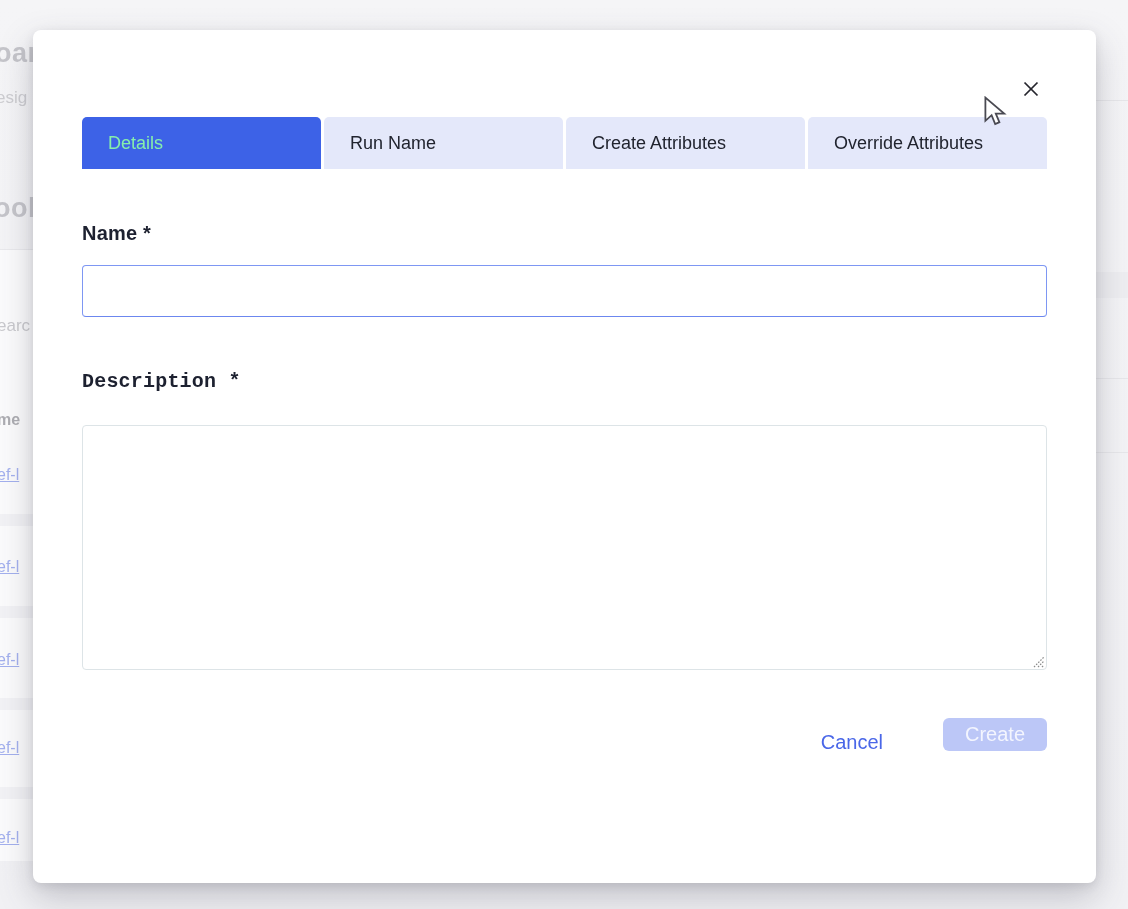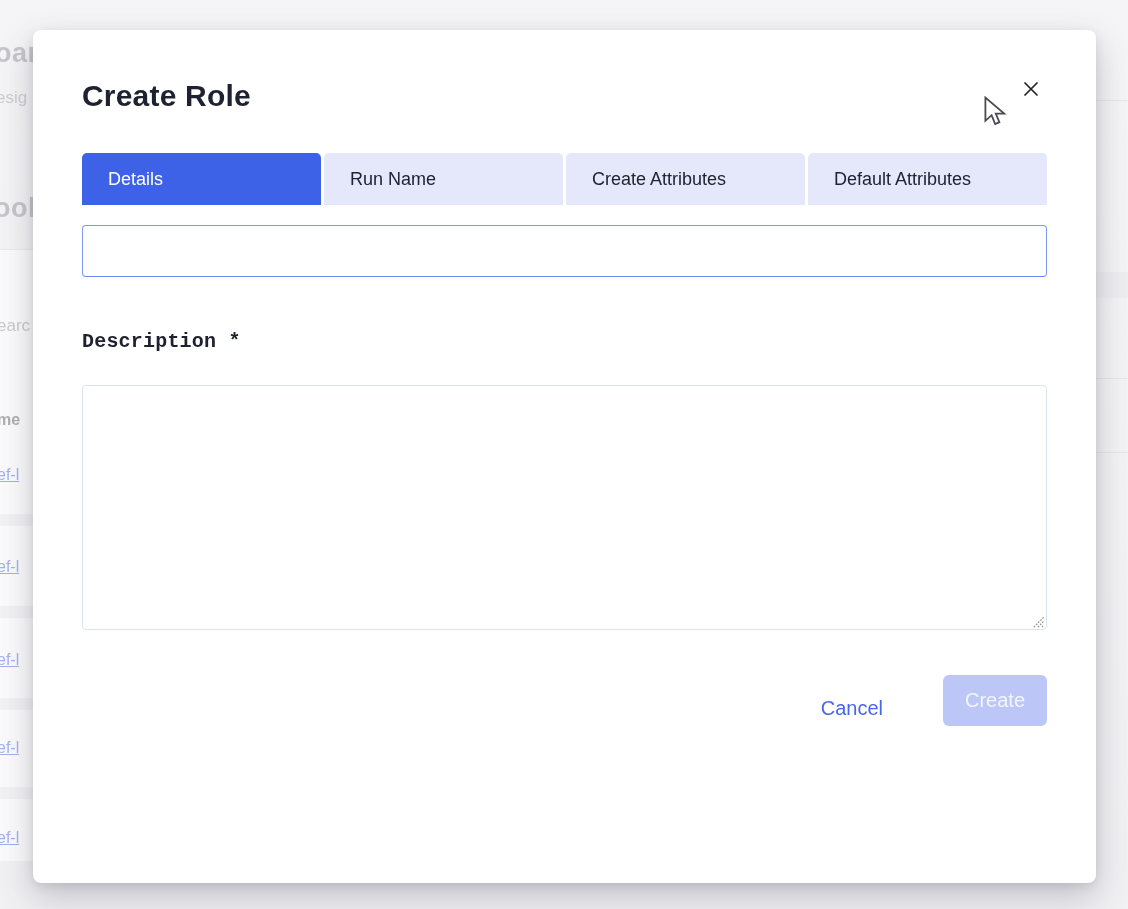--- a/index.html
+++ b/index.html
@@ -54,21 +54,21 @@
   .tab {
     flex: 1 1 0; height: 52px;
     display: flex; align-items: center;
     padding-left: 26px;
     font-size: 18px;
     border: none; cursor: pointer;
     border-radius: 5px 5px 0 0;
     background: #e4e8fa; color: #21242f;
     font-family: inherit;
   }
-  .tab.active { background: #3d62e7; color: #ffffff; }
+  .tab.active { background: #3d62e7; color: #86efac; }
 
   
   .field-label {
     display: block;
     font-size: 20px; font-weight: 700; color: #1d2130;
     letter-spacing: .2px;
   }
   .label-name { margin-top: 53px; }
   .label-desc { margin-top: 53px; font-family: Liberation Mono, monospace; }
   .name-input {
@@ -107,21 +107,21 @@
     display: flex; justify-content: flex-end; align-items: center;
     gap: 60px;
   }
   .cancel-link {
     background: none; border: none; cursor: pointer;
     font-size: 20px; color: #4a67e8;
     font-family: inherit;
     margin-top: 16px;
   }
   .create-btn {
-    width: 104px; height: 51px;
+    width: 104px; height: 33px;
     border: none; border-radius: 6px;
     background: #bcc7f7; color: #f3f5fe;
     font-size: 20px;
     font-family: inherit;
     cursor: default;
   }
 
   
   .cursor { position: absolute; left: 983px; top: 96px; pointer-events: none; }
 </style>
@@ -150,38 +150,38 @@
   <div class="bg-rowline" style="top:787px;"></div>
 
   <div class="bg-line-r" style="top:100px;"></div>
   <div class="bg-band-r" style="top:272px;"></div>
   <div class="bg-line-r" style="top:378px;"></div>
   <div class="bg-line-r" style="top:452px;"></div>
 </div>
 
 <div class="modal">
 
-  <h1 class="modal-title">Create Role</h1>
 
   <button class="close-btn" aria-label="Close">
     <span style="display:flex;">
       <svg width="18" height="18" viewBox="0 0 18 18">
         <line x1="2.5" y1="2.5" x2="15.5" y2="15.5" stroke="#25252d" stroke-width="1.7"></line>
         <line x1="15.5" y1="2.5" x2="2.5" y2="15.5" stroke="#25252d" stroke-width="1.7"></line>
       </svg>
     </span>
   </button>
 
   <div class="tabs">
     <button class="tab active">Details</button>
     <button class="tab">Run Name</button>
     <button class="tab">Create Attributes</button>
-    <button class="tab">Default Attributes</button>
+    <button class="tab">Override Attributes</button>
   </div>
 
+  <label class="field-label label-name">Name *</label>
   <input class="name-input" type="text" value="" style="">
 
   <label class="field-label label-desc">Description *</label>
   <div class="textarea-wrap">
     <textarea class="desc-textarea" style=""></textarea>
     <span class="resize-handle">
       <svg width="14" height="14" viewBox="0 0 14 14">
         <line x1="3" y1="13" x2="13" y2="3" stroke="#8a8a8a" stroke-width="1.2" stroke-dasharray="1.6,1.4"></line>
         <line x1="7" y1="13" x2="13" y2="7" stroke="#8a8a8a" stroke-width="1.2" stroke-dasharray="1.6,1.4"></line>
         <line x1="11" y1="13" x2="13" y2="11" stroke="#8a8a8a" stroke-width="1.2" stroke-dasharray="1.6,1.4"></line>

